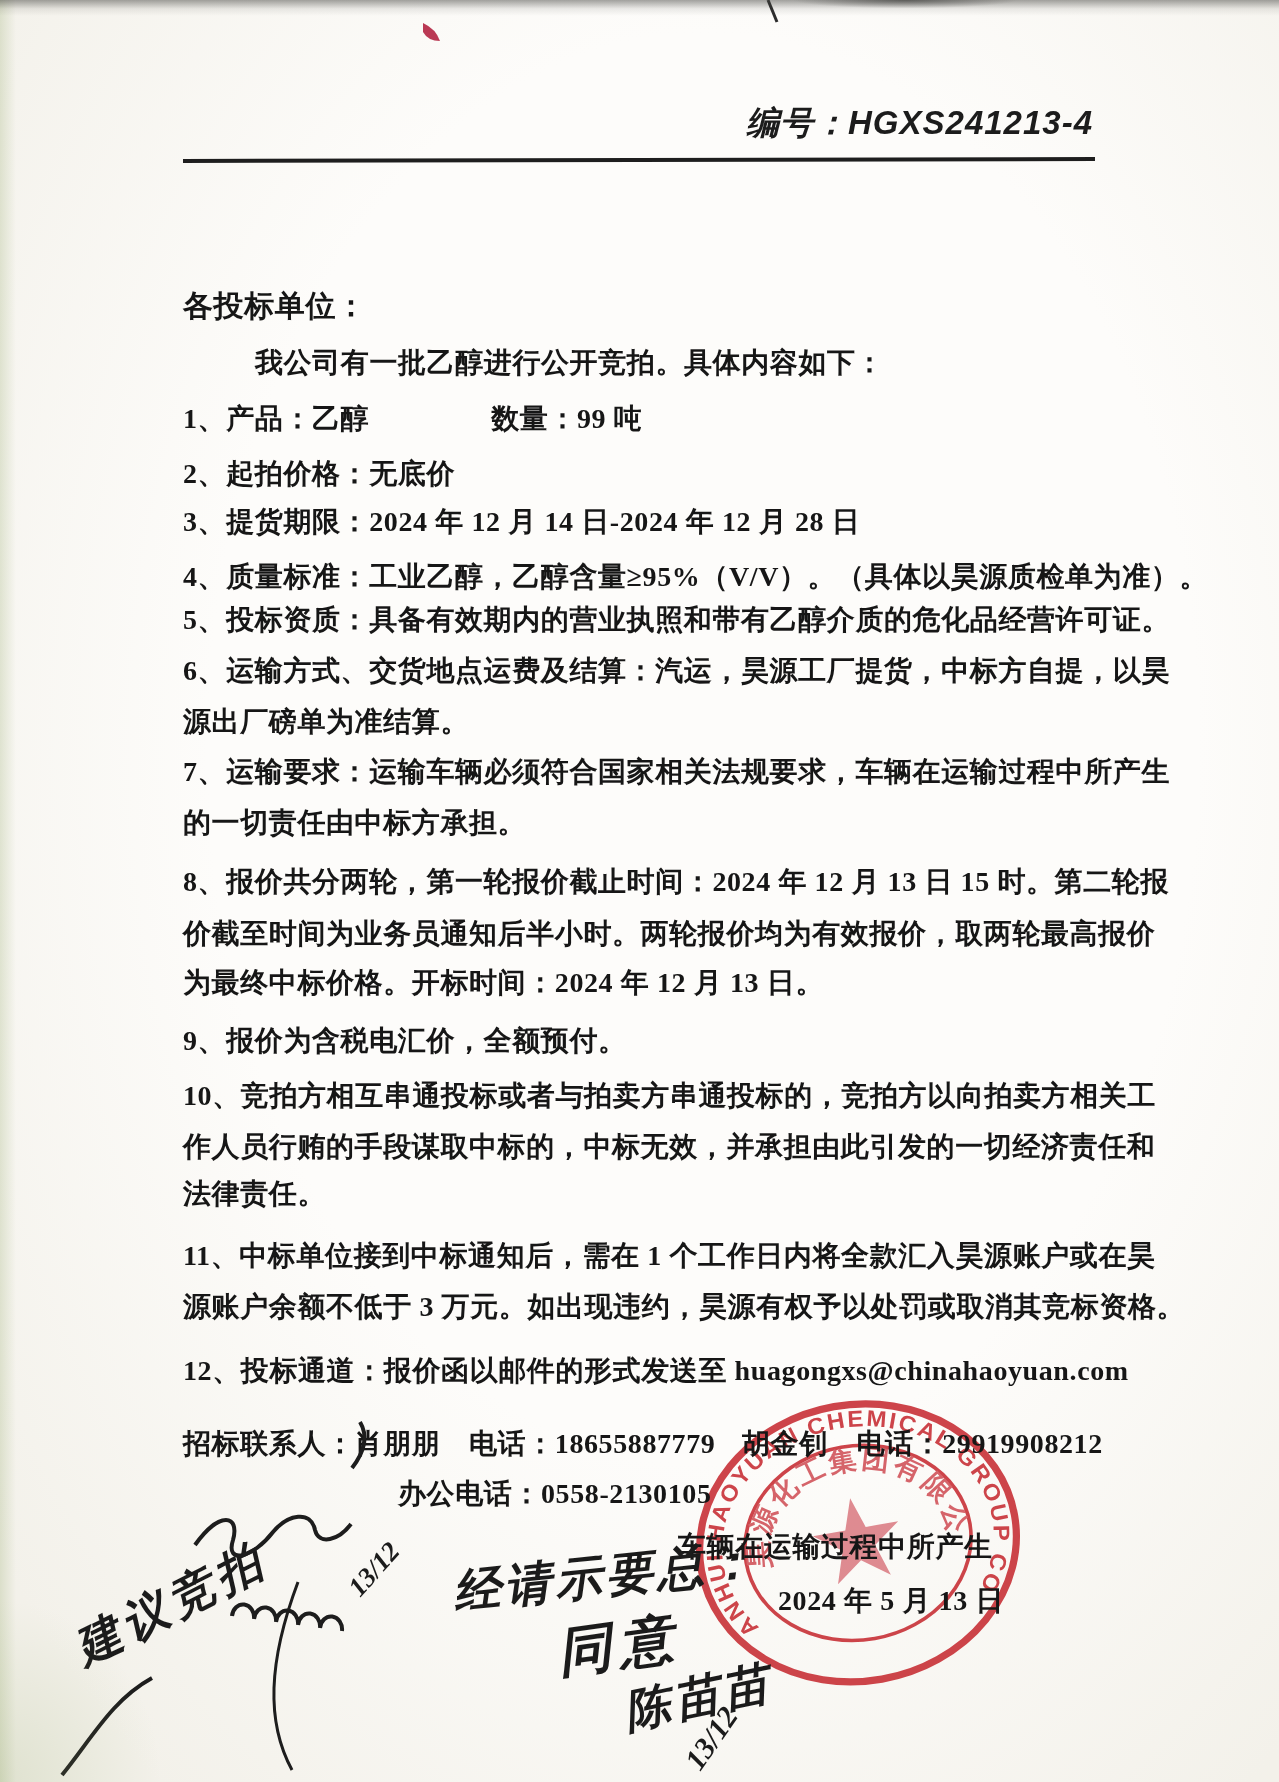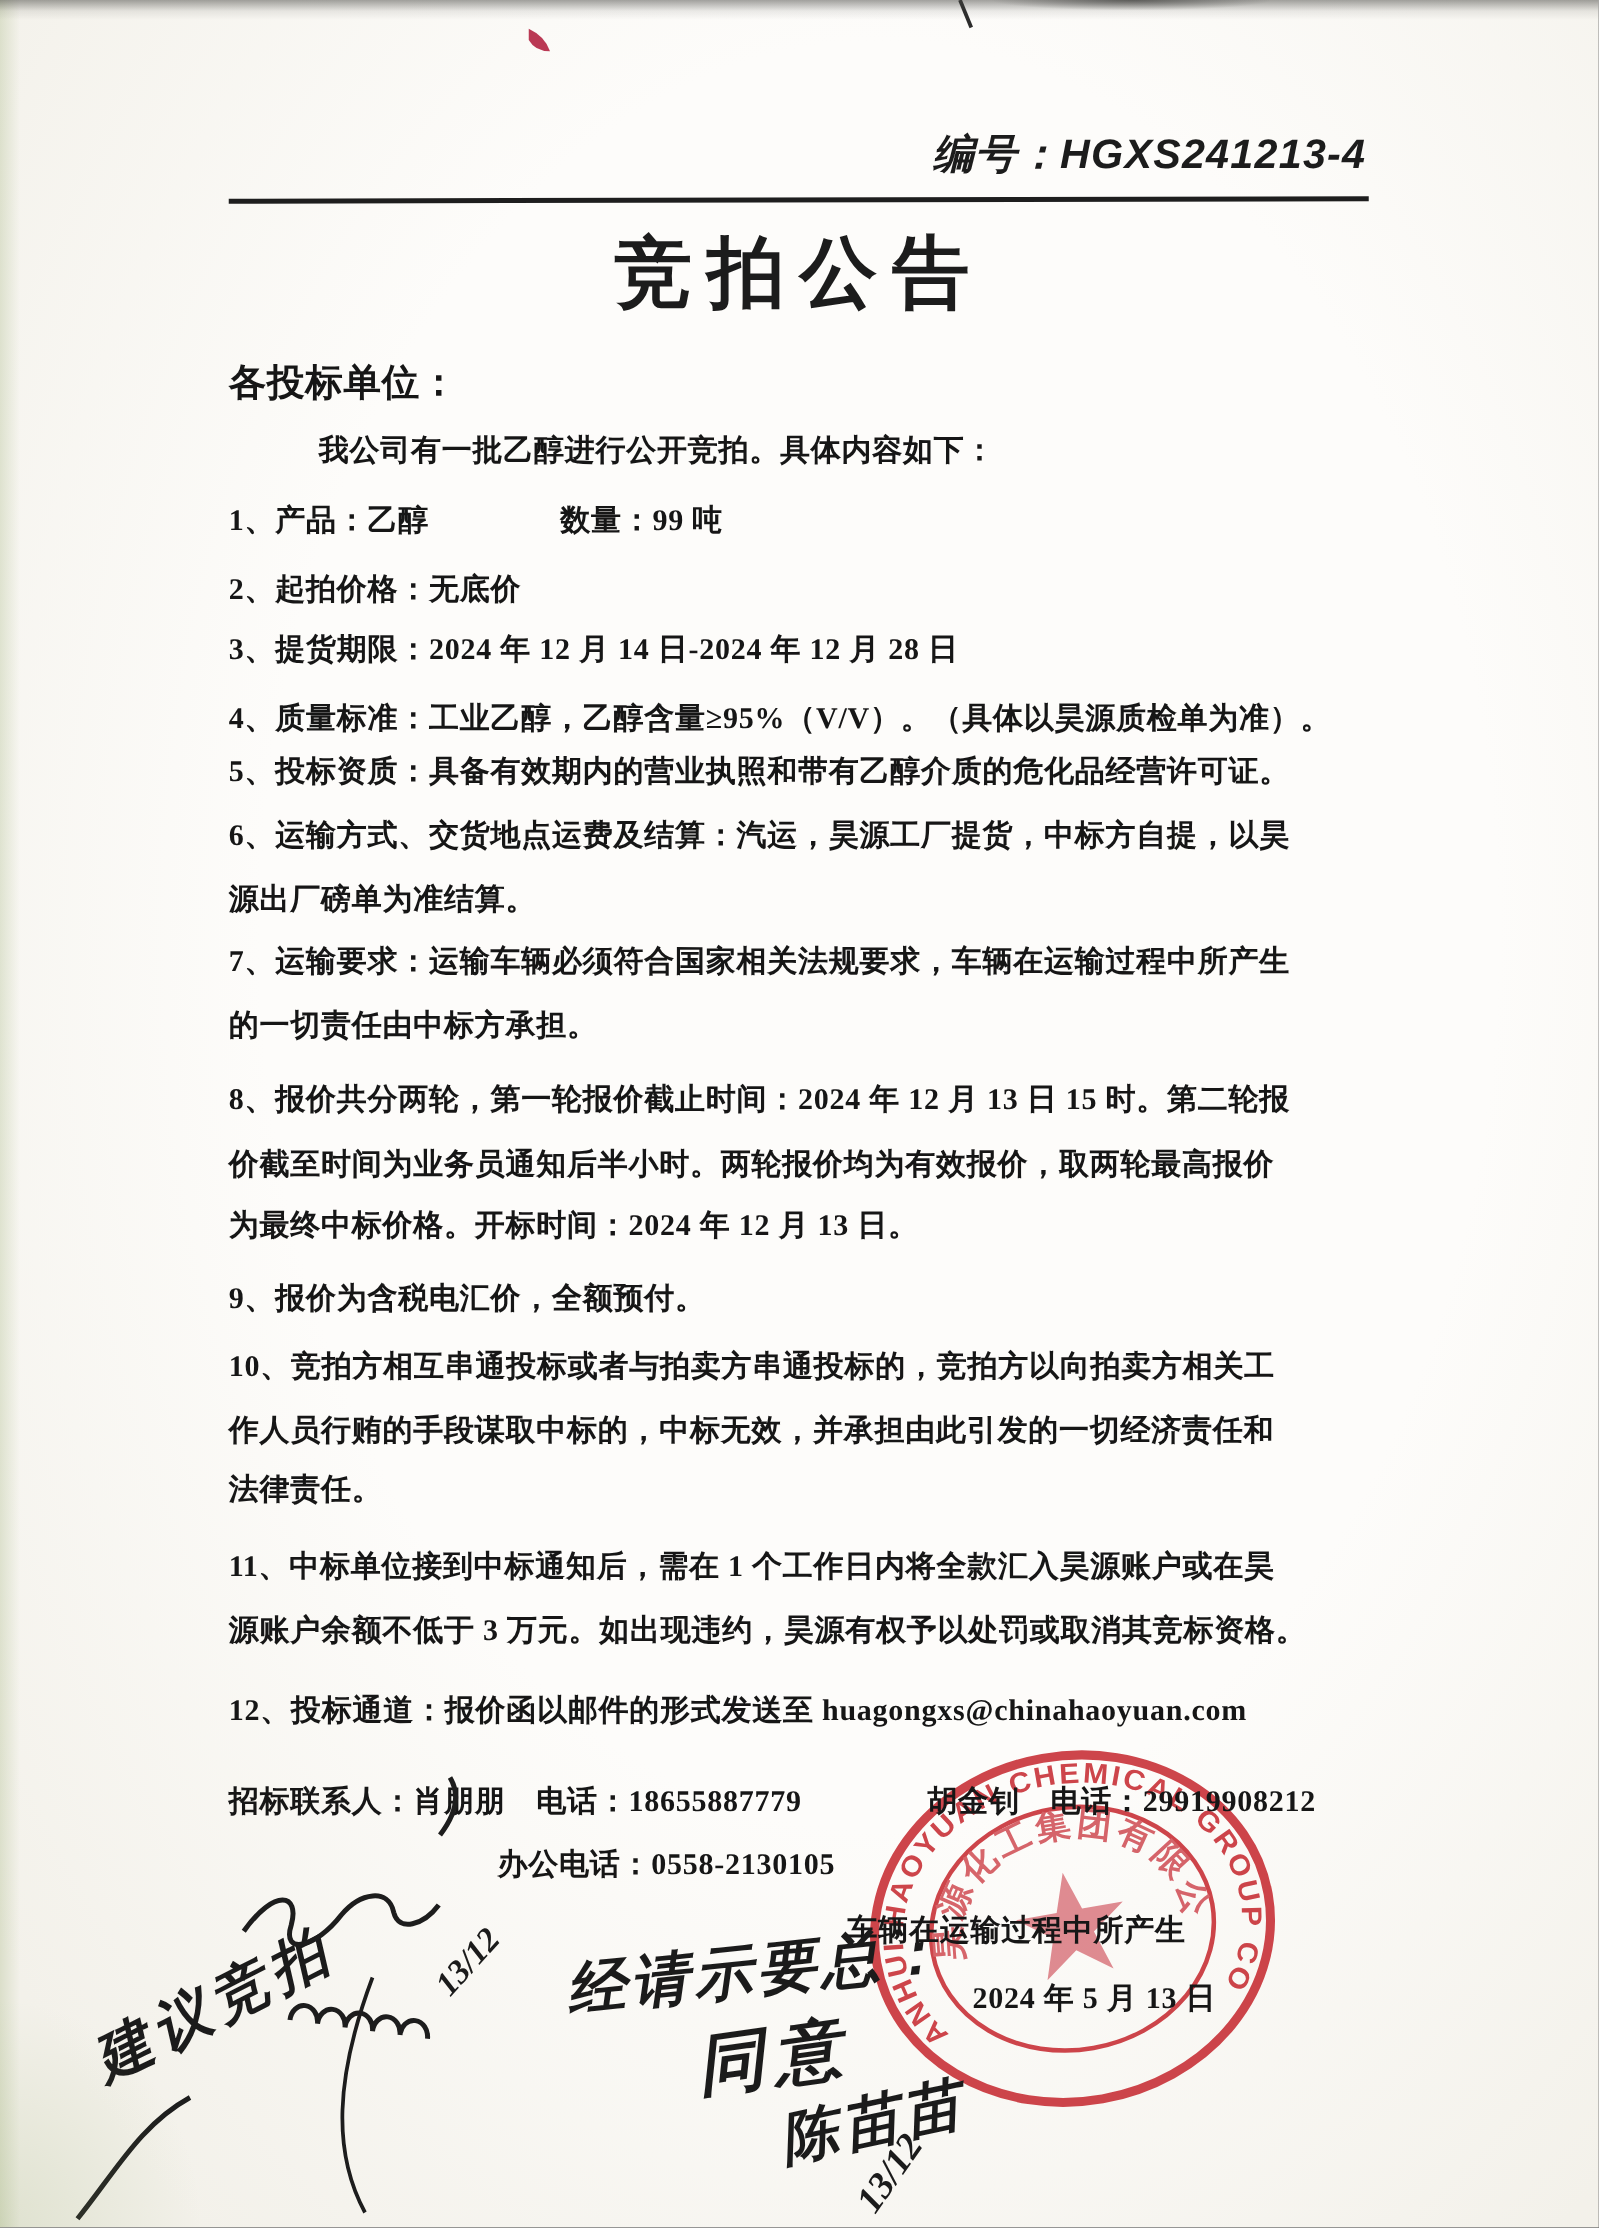--- a/index.html
+++ b/index.html
@@ -32,40 +32,39 @@
     top:101px;right:186px;
     font-family:"Liberation Sans","DejaVu Sans",sans-serif;
     font-weight:bold;font-size:33px;letter-spacing:1px;white-space:nowrap;z-index:2;font-style:italic;
   }
   .rule{top:158px;left:183px;width:912px;height:4px;background:#1e1e1e;transform:rotate(-0.12deg);z-index:2;}
   .title{
     top:176px;left:0;width:100%;text-align:center;
     font-size:62px;font-weight:bold;letter-spacing:12px;z-index:2;
   }
   .line{
-    left:183px;font-size:24px;font-weight:bold;white-space:nowrap;
+    left:183px;font-size:28px;font-weight:bold;white-space:nowrap;
     letter-spacing:.6px;z-index:2;color:#161616;
   }
   .salutation{top:286px;font-size:30px;}
   .intro{top:344px;left:255px;}
   .stamp-svg{left:678px;top:1386px;z-index:1;}
   .hw-svg{left:0;top:0;z-index:3;pointer-events:none;}
   .hw-text{
     font-family:"Liberation Serif","DejaVu Serif",serif;
     font-style:italic;fill:#1b1b1b;
   }
 </style>
 </head>
 <body>
 
 <div class="page">
 
   <div class="abs docnum">编号：HGXS241213-4</div>
   <div class="abs rule"></div>
-  <div class="abs title">竞拍公告</div>
 
   <div class="abs line salutation" style="top:286px">各投标单位：</div>
   <div class="abs line intro" style="top:344px">我公司有一批乙醇进行公开竞拍。具体内容如下：</div>
 
   <div class="abs line" style="top:400px">1、产品：乙醇　　　　 数量：99 吨</div>
   <div class="abs line" style="top:455px">2、起拍价格：无底价</div>
   <div class="abs line" style="top:503px">3、提货期限：2024 年 12 月 14 日-2024 年 12 月 28 日</div>
   <div class="abs line" style="top:558px">4、质量标准：工业乙醇，乙醇含量≥95%（V/V）。（具体以昊源质检单为准）。</div>
   <div class="abs line" style="top:601px">5、投标资质：具备有效期内的营业执照和带有乙醇介质的危化品经营许可证。</div>
   <div class="abs line" style="top:652px">6、运输方式、交货地点运费及结算：汽运，昊源工厂提货，中标方自提，以昊</div>

